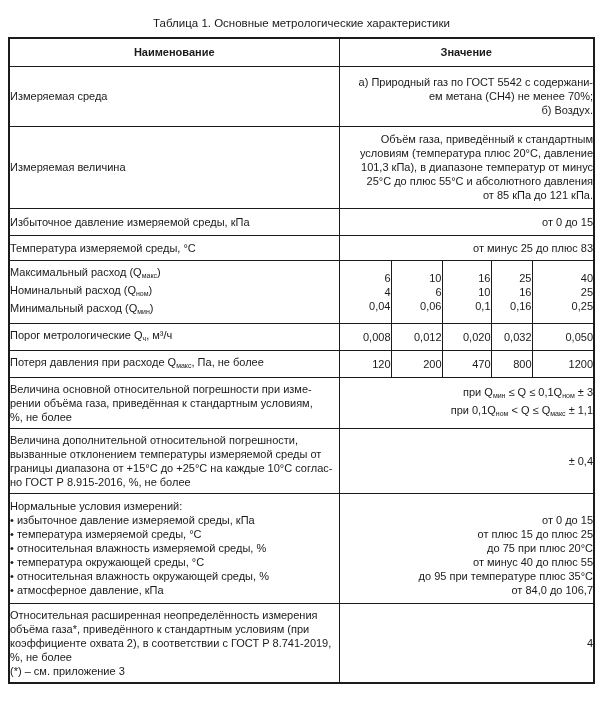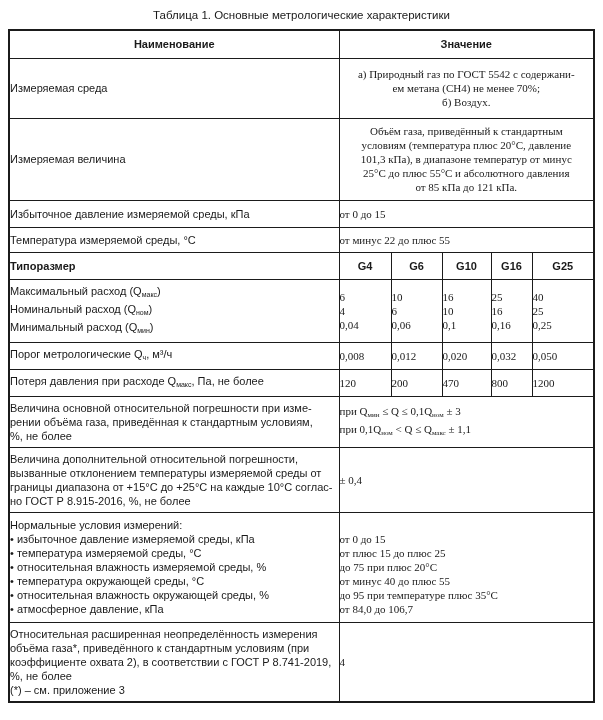--- a/index.html
+++ b/index.html
@@ -11,21 +11,21 @@
   .page {
     position: relative;
     width: 603px;
     height: 720px;
     background: #ffffff;
     overflow: hidden;
   }
   .table-title {
     text-align: center;
     font-size: 11.5px;
-    padding-top: 9px;
+    padding-top: 17px;
     color: #1a1a1a;
   }
   table.metrology {
     border-collapse: collapse;
     table-layout: fixed;
     margin: 8px 0 0 8px;
     width: 585px;
     border: 2px solid #1b1b1b;
   }
   table.metrology td, table.metrology th {
@@ -37,22 +37,22 @@
     color: #1a1a1a;
     overflow: hidden;
   }
   th.col-head {
     font-size: 13px;
     font-weight: bold;
     text-align: center;
     padding: 6px;
   }
   .name-cell { text-align: left; }
-  .val-center { text-align: left; font-family: Liberation Serif, serif; }
-  .val-left { text-align: center; font-family: Liberation Serif, serif; }
+  .val-center { text-align: right; }
+  .val-left { text-align: right; }
   .v-top { vertical-align: top; }
   .bold { font-weight: bold; }
   .pre { white-space: pre-line; }
   .sub {
     font-size: 7px;
     vertical-align: -2px;
     letter-spacing: 0;
   }
   .g-head { font-weight: bold; text-align: center; font-size: 11.5px; }
 </style>
@@ -95,31 +95,23 @@
 от 85 кПа до 121 кПа.</td>
     </tr>
 
     <tr style="height:27px">
       <td class="name-cell">Избыточное давление измеряемой среды, кПа</td>
       <td class="val-center" colspan="5">от 0 до 15</td>
     </tr>
 
     <tr style="height:25px">
       <td class="name-cell">Температура измеряемой среды, °С</td>
-      <td class="val-center" colspan="5">от минус 22 до плюс 55</td>
+      <td class="val-center" colspan="5">от минус 25 до плюс 83</td>
     </tr>
 
-    <tr style="height:27px">
-      <td class="name-cell bold">Типоразмер</td>
-      <td class="g-head">G4</td>
-      <td class="g-head">G6</td>
-      <td class="g-head">G10</td>
-      <td class="g-head">G16</td>
-      <td class="g-head">G25</td>
-    </tr>
 
     <tr style="height:52px">
       <td class="name-cell"><span>Максимальный расход (Q</span><span class="sub">макс</span><span>)</span><br><span>Номинальный расход (Q</span><span class="sub">ном</span><span>)</span><br><span>Минимальный расход (Q</span><span class="sub">мин</span><span>)</span></td>
       <td class="val-center pre">6
 4
 0,04</td>
       <td class="val-center pre">10
 6
 0,06</td>
       <td class="val-center pre">16

